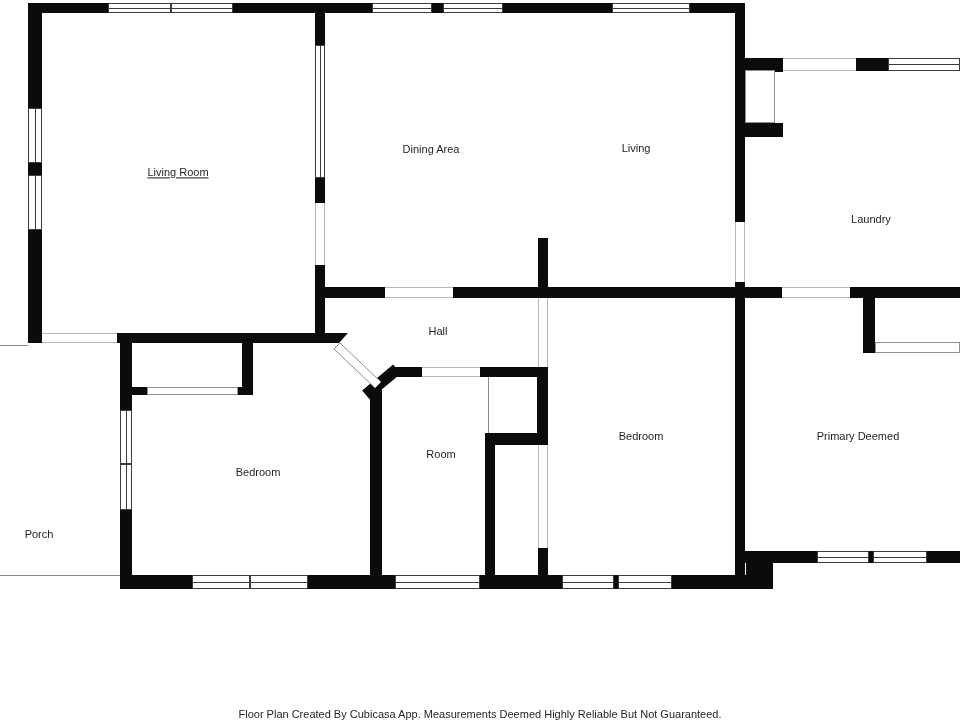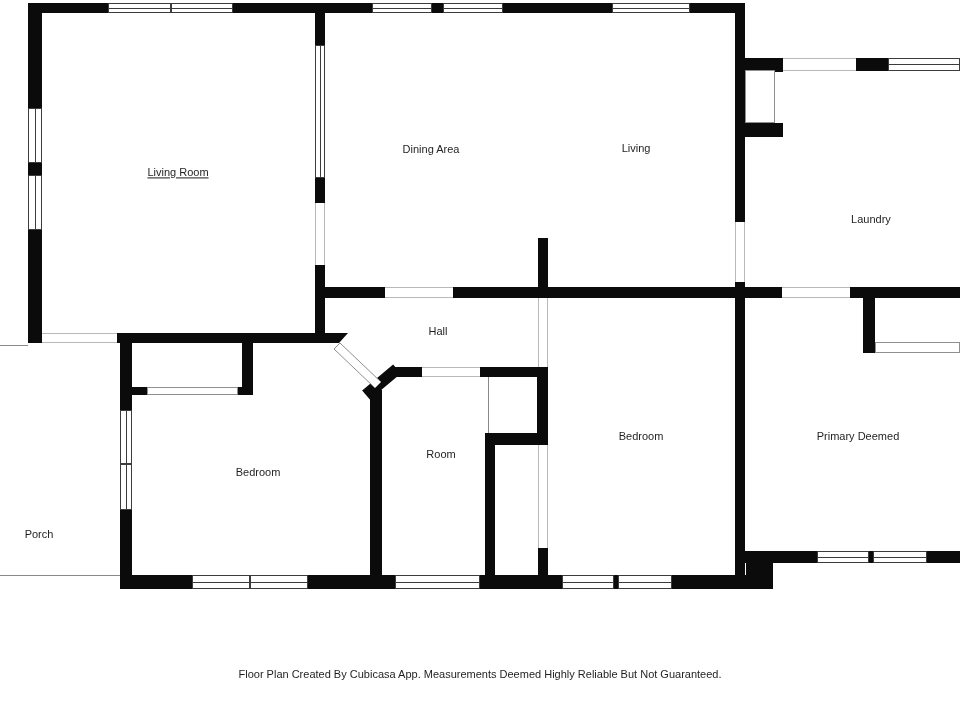--- a/index.html
+++ b/index.html
@@ -38,21 +38,21 @@
 </style>
 </head>
 <body>
 
 <div id="plan" style="width: 960px; height: 720px;">
   <svg id="svg-overlay" width="960" height="720">
       <line x1="366" y1="395" x2="397" y2="369" stroke="#0b0b0b" stroke-width="12"></line>
       <polygon points="339,333 348,333 339,343" fill="#0b0b0b"></polygon>
       <polygon points="334,349 340,343 381,382 375,388" fill="#ffffff" stroke="#8f8f8f" stroke-width="1"></polygon>
     </svg>
-  <div class="footer" style="top: 668px;">Floor Plan Created By Cubicasa App. Measurements Deemed Highly Reliable But Not Guaranteed.</div>
+  <div class="footer" style="top: 708px;">Floor Plan Created By Cubicasa App. Measurements Deemed Highly Reliable But Not Guaranteed.</div>
 <div class="wall" style="left: 28px; top: 3px; width: 717px; height: 10px;"></div>
     <div class="wall" style="left: 28px; top: 3px; width: 14px; height: 340px;"></div>
     <div class="wall" style="left: 315px; top: 10px; width: 10px; height: 333px;"></div>
     <div class="wall" style="left: 735px; top: 3px; width: 10px; height: 586px;"></div>
     <div class="wall" style="left: 325px; top: 287px; width: 635px; height: 11px;"></div>
     <div class="wall" style="left: 538px; top: 238px; width: 10px; height: 60px;"></div>
     <div class="wall" style="left: 117px; top: 333px; width: 222px; height: 10px;"></div>
     <div class="wall" style="left: 120px; top: 333px; width: 12px; height: 77px;"></div>
     <div class="wall" style="left: 120px; top: 510px; width: 12px; height: 79px;"></div>
     <div class="wall" style="left: 242px; top: 343px; width: 11px; height: 52px;"></div>

